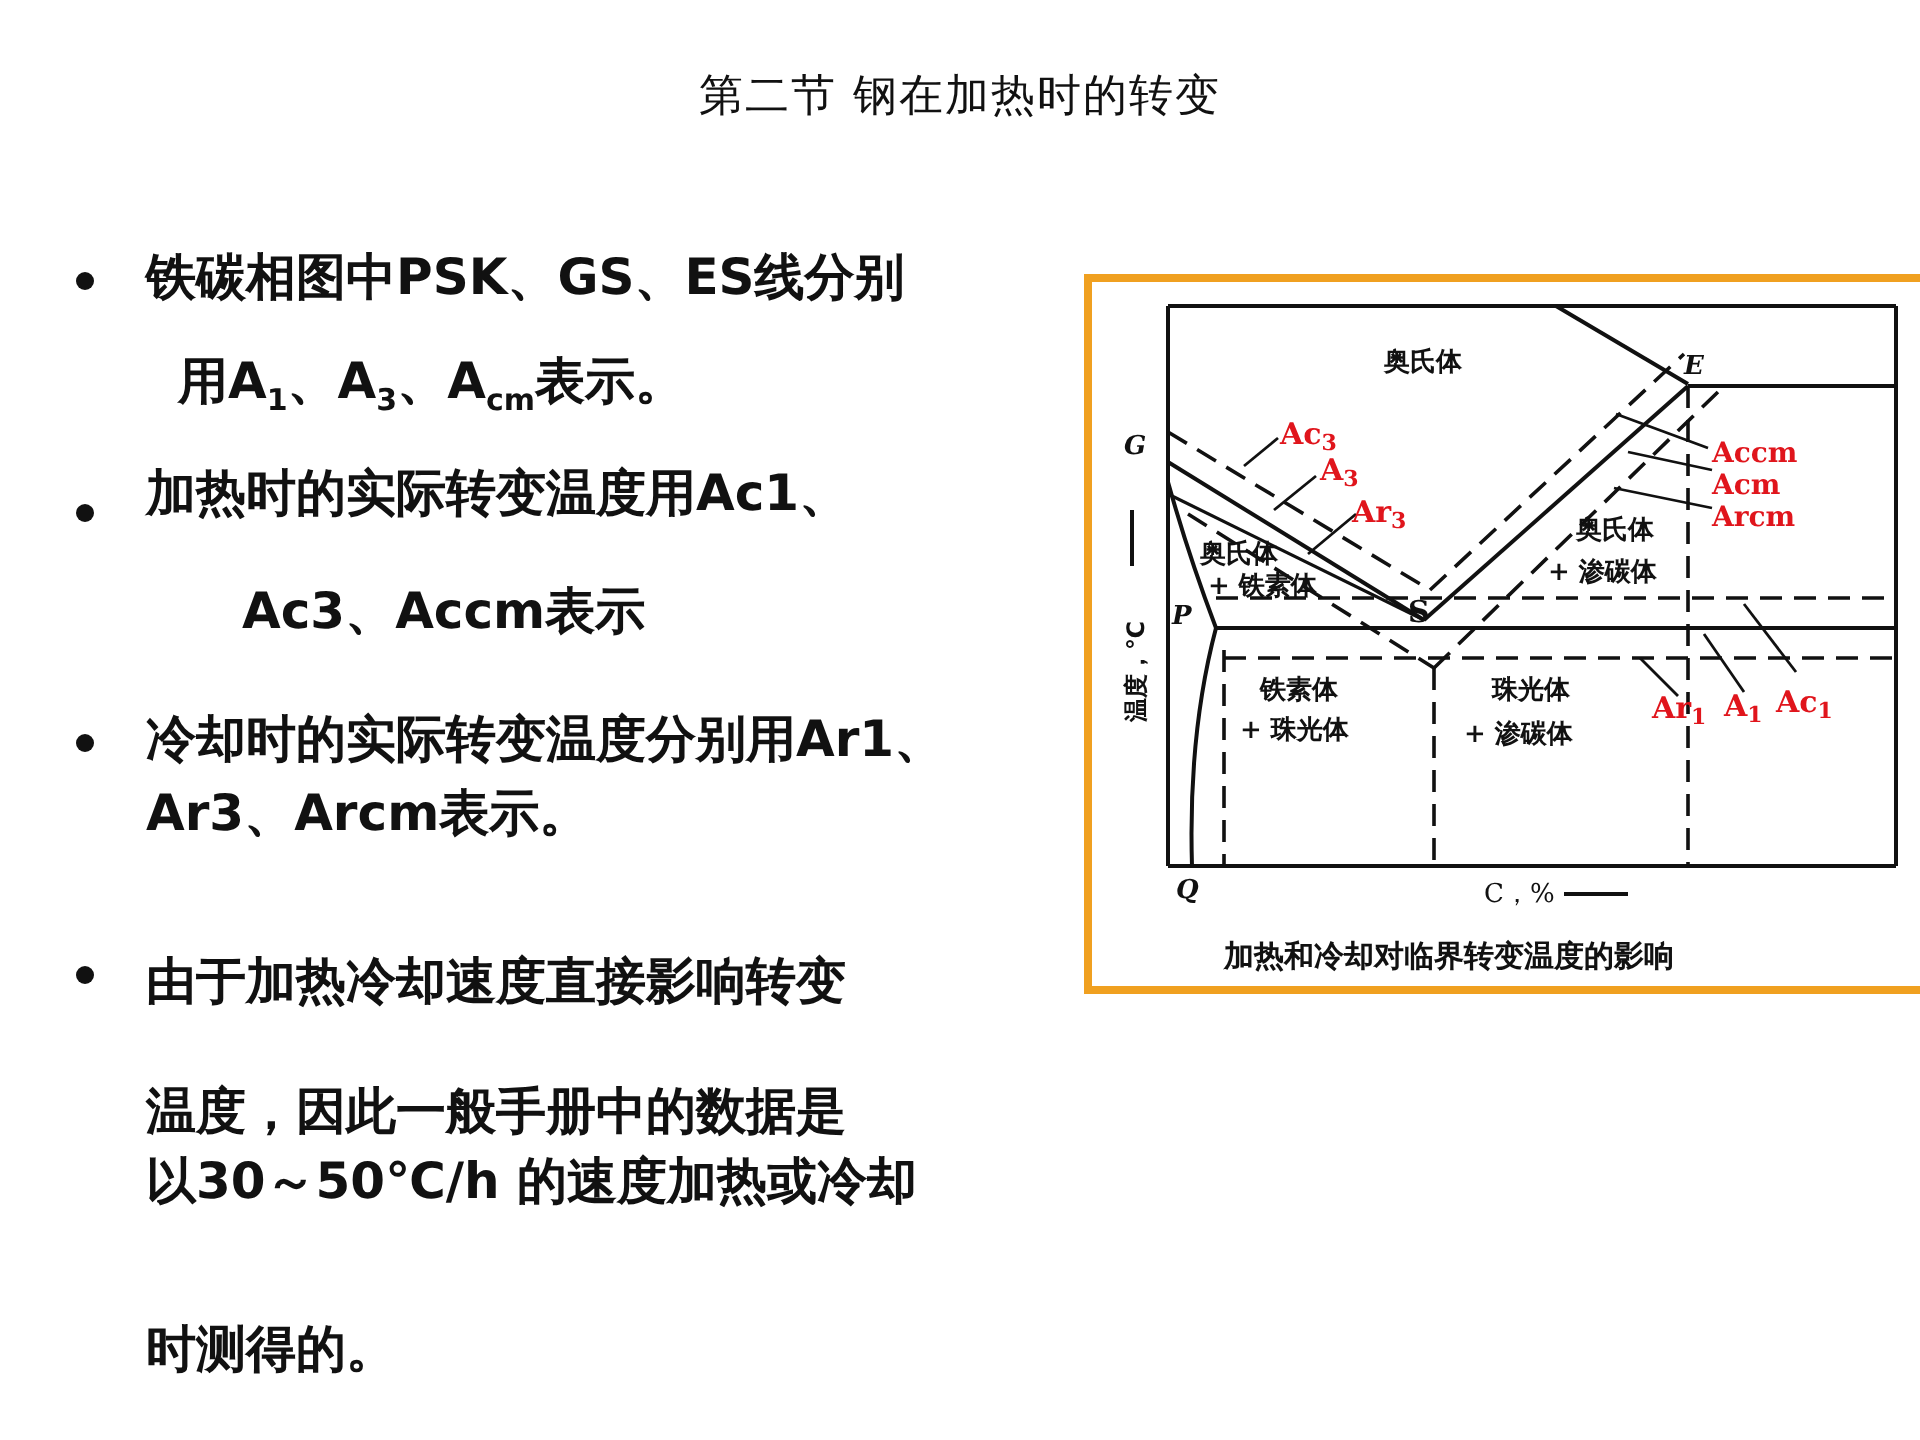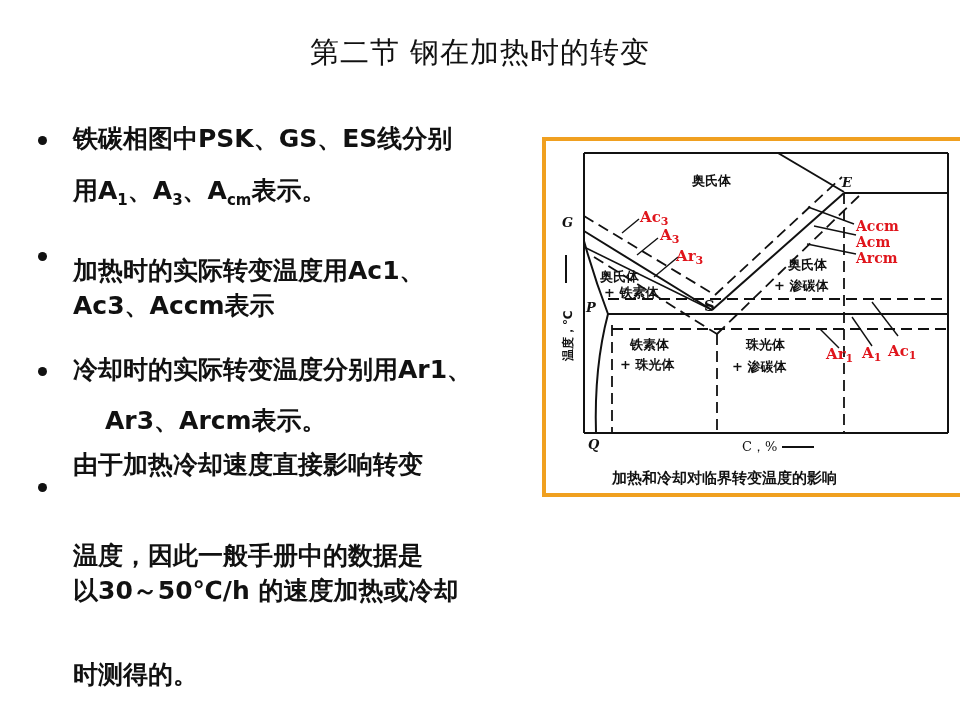--- a/index.html
+++ b/index.html
@@ -1,51 +1,51 @@
 <!DOCTYPE html>
 <html><head>
 <meta charset="utf-8">
 <style>
   html, body { margin:0; padding:0; background:#ffffff; }
   body { width:960px; height:720px; position:relative; overflow:hidden;
          font-family:"DejaVu Sans","Liberation Sans",sans-serif; color:#111; }
   .title { position:absolute; top:33px; left:0; width:960px; text-align:center;
-           font-size:29px; letter-spacing:1px; }
+           font-size:22px; letter-spacing:1px; }
   .bullets { position:absolute; left:0; top:0; }
   .bullet-dot { position:absolute; width:9px; height:9px; border-radius:50%; background:#111; }
   .line { position:absolute; left:73px; font-size:25px; white-space:nowrap; line-height:30px;font-weight:bold; }
   .line sub { font-size:15px; vertical-align:-6px; line-height:0; }
   .figure { position:absolute; left:542px; top:137px; width:430px; height:360px; }
   svg text { font-family:"DejaVu Serif","Liberation Serif",serif; }
 </style>
 </head>
 <body>
 
 <div class="title">第二节  钢在加热时的转变</div>
 
 <div class="bullets">
 
   <div class="bullet-dot" style="left:38px;top:136px;"></div>
   <div class="line" style="top:124px;">
     <span>铁碳相图中PSK、GS、ES线分别</span>
   </div>
-  <div class="line" style="top:176px;">
+  <div class="line" style="top:176px;margin-left:16px;">
     <span>用A</span><sub>1</sub><span>、A</span><sub>3</sub><span>、A</span><sub>cm</sub><span>表示。</span>
   </div>
 
   <div class="bullet-dot" style="left:38px;top:252px;"></div>
-  <div class="line" style="top:256px;">加热时的实际转变温度用Ac1、</div>
-  <div class="line" style="top:291px;">Ac3、Accm表示</div>
+  <div class="line" style="top:232px;">加热时的实际转变温度用Ac1、</div>
+  <div class="line" style="top:291px;margin-left:48px;">Ac3、Accm表示</div>
 
   <div class="bullet-dot" style="left:38px;top:367px;"></div>
   <div class="line" style="top:355px;">冷却时的实际转变温度分别用Ar1、</div>
-  <div class="line" style="top:406px;margin-left:32px;">Ar3、Arcm表示。</div>
+  <div class="line" style="top:392px;">Ar3、Arcm表示。</div>
 
   <div class="bullet-dot" style="left:38px;top:483px;"></div>
-  <div class="line" style="top:450px;">由于加热冷却速度直接影响转变</div>
+  <div class="line" style="top:476px;">由于加热冷却速度直接影响转变</div>
   <div class="line" style="top:541px;">温度，因此一般手册中的数据是</div>
   <div class="line" style="top:576px;text-align:right;">以30～50℃/h 的速度加热或冷却</div>
   <div class="line" style="top:660px;">时测得的。</div>
 </div>
 
 <div class="figure">
   <svg width="430" height="360" viewBox="0 0 430 360" xmlns="http://www.w3.org/2000/svg">
 
     <rect x="2" y="2" width="440" height="356" fill="#ffffff" stroke="#F0A020" stroke-width="4"></rect>
 

